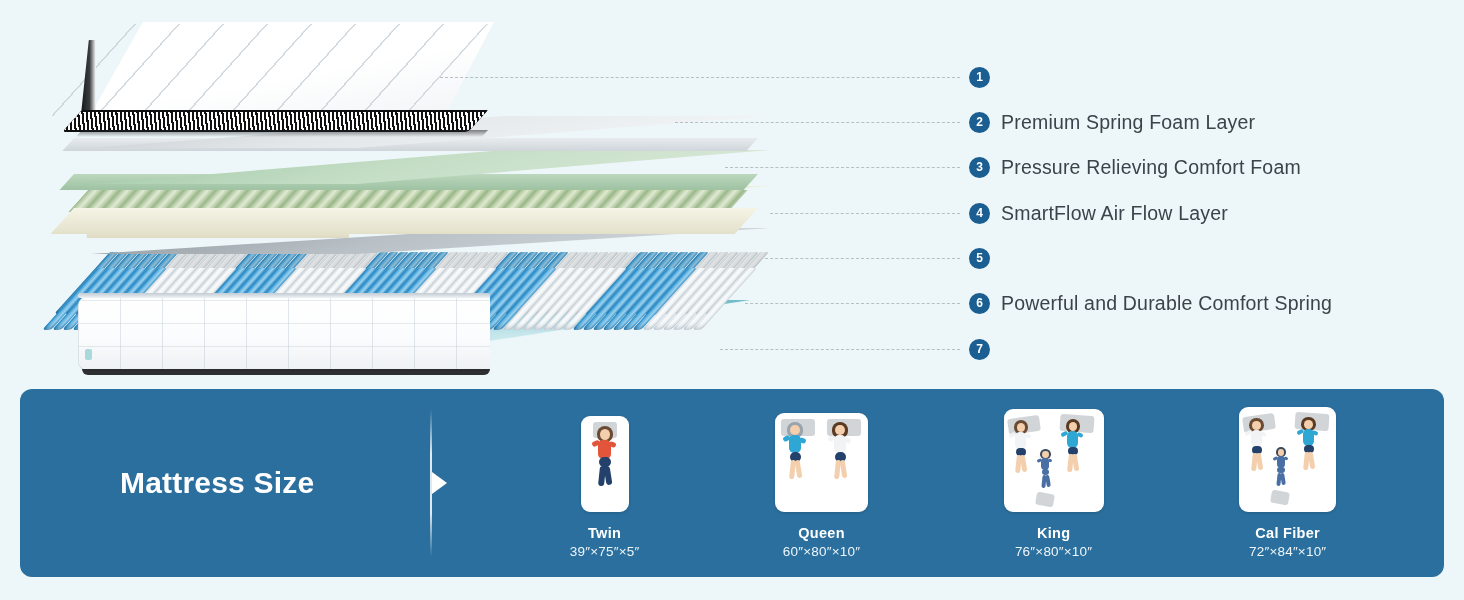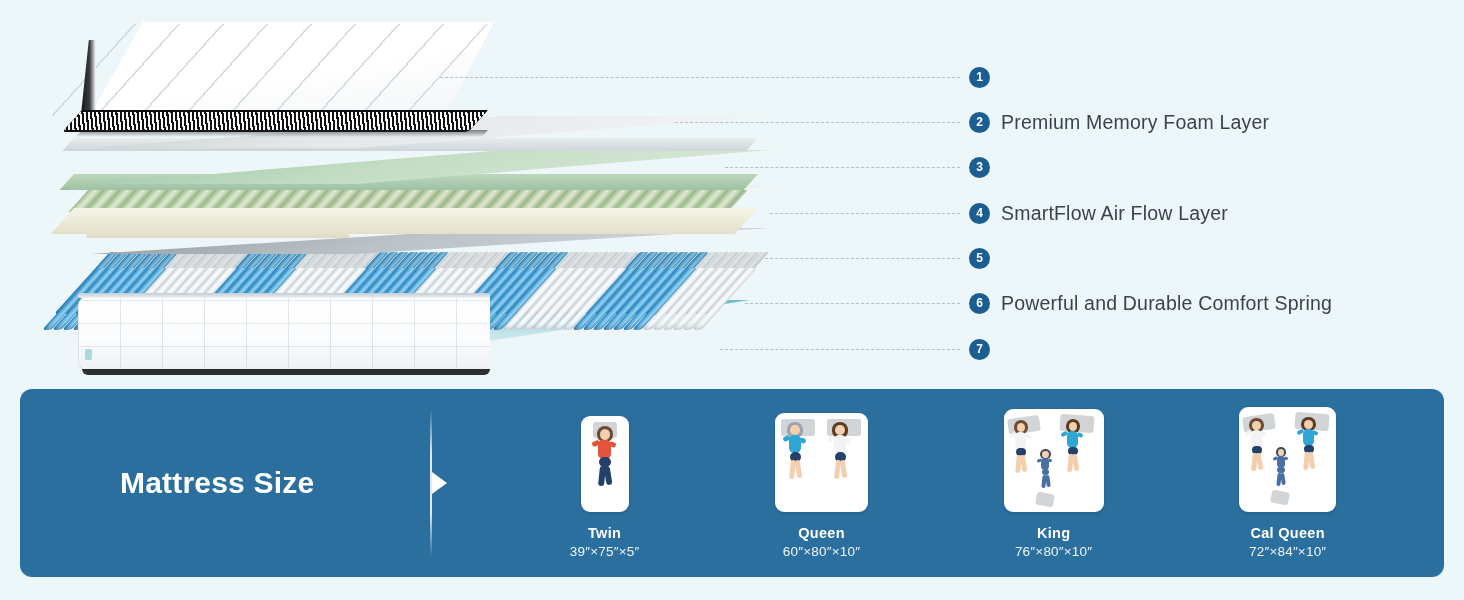--- a/index.html
+++ b/index.html
@@ -439,25 +439,26 @@
 </div>
 
 <div id="callouts">
     <div class="callout-row" style="top: 24px; left: 0px;">
       <div class="leader" style="width: 520px;"></div>
       <div class="badge">1</div>
     </div>
     <div class="callout-row" style="top: 69px; left: 235px;">
       <div class="leader" style="width: 285px;"></div>
       <div class="badge">2</div>
-      <div class="callout-text">Premium Memory Foam Layer</div>
+      <div class="callout-text">Premium Spring Foam Layer</div>
     </div>
     <div class="callout-row" style="top: 114px; left: 285px;">
       <div class="leader" style="width: 235px;"></div>
       <div class="badge">3</div>
+      <div class="callout-text">Pressure Relieving Comfort Foam</div>
     </div>
     <div class="callout-row" style="top: 160px; left: 330px;">
       <div class="leader" style="width: 190px;"></div>
       <div class="badge">4</div>
       <div class="callout-text">SmartFlow Air Flow Layer</div>
     </div>
     <div class="callout-row" style="top: 205px; left: 325px;">
       <div class="leader" style="width: 195px;"></div>
       <div class="badge">5</div>
     </div>
@@ -593,17 +594,17 @@
             <div class="head" style="left:3.6px;top:2px;width:6.4px;height:6.800000000000001px;background:#f3cfae;"></div>
             <div class="torso" style="left:2.8000000000000003px;top:8.8px;width:8px;height:12px;background:#4a6fa5;"></div>
             <div class="limb" style="left:-1.6px;top:9.600000000000001px;width:4.800000000000001px;height:3.2px;background:#4a6fa5;transform:rotate(-25deg);"></div>
             <div class="limb" style="left:9.600000000000001px;top:10.4px;width:4.4px;height:3.2px;background:#4a6fa5;transform:rotate(20deg);"></div>
             <div class="torso" style="left:3.2px;top:20px;width:7.6000000000000005px;height:6.4px;background:#4a6fa5;"></div>
             <div class="limb" style="left:3.2px;top:25.6px;width:3.6px;height:12.8px;background:#4a6fa5;transform:rotate(6deg);"></div>
             <div class="limb" style="left:7.2px;top:25.6px;width:3.6px;height:12px;background:#4a6fa5;transform:rotate(-9deg);"></div>
           </div>
           <div class="pillow" style="left: 32px; top: 84px; width: 18px; height: 13px; transform: rotate(10deg);"></div>
         </div>
-        <div class="size-name">Cal Queen</div>
+        <div class="size-name">Cal Fiber</div>
         <div class="size-dims">72″×84″×10″</div>
       </div>
     </div>
 </div>
 
 </body></html>

